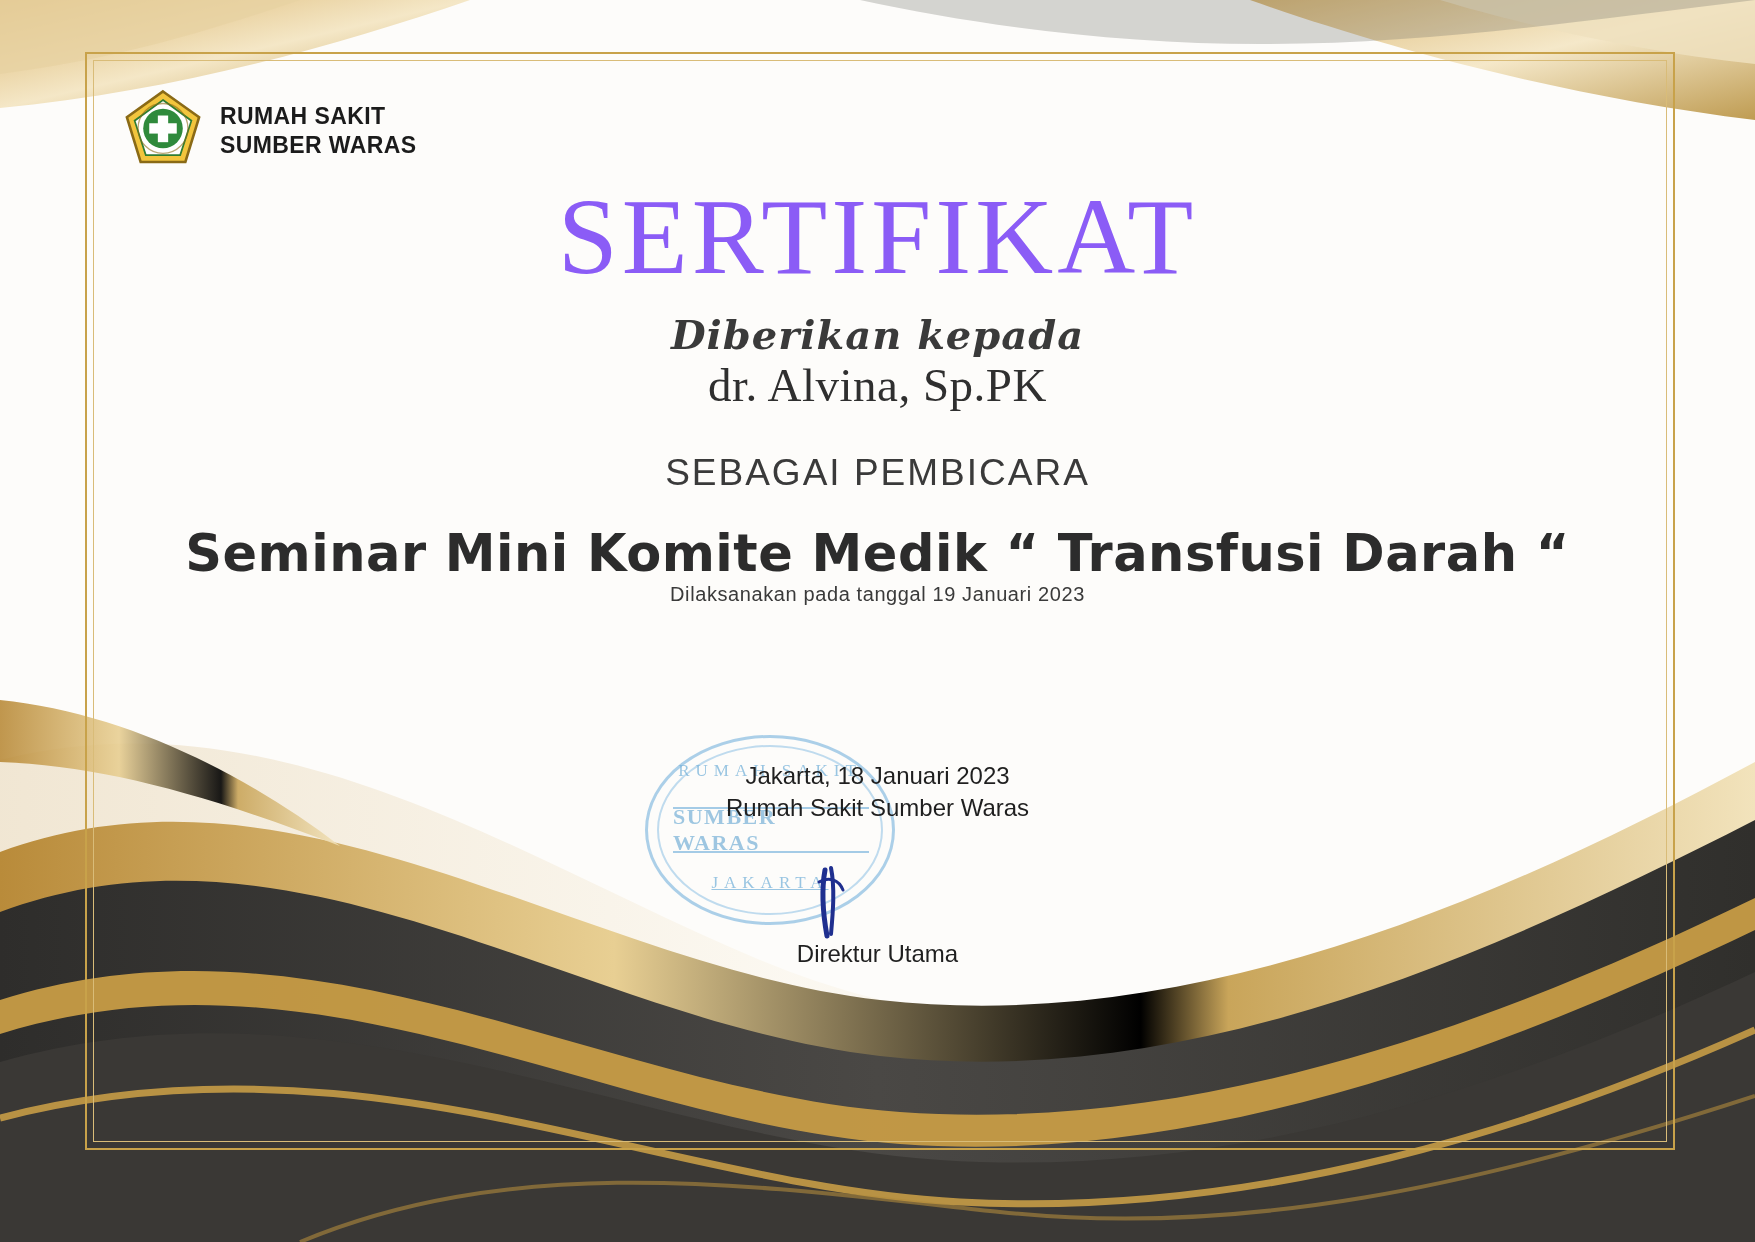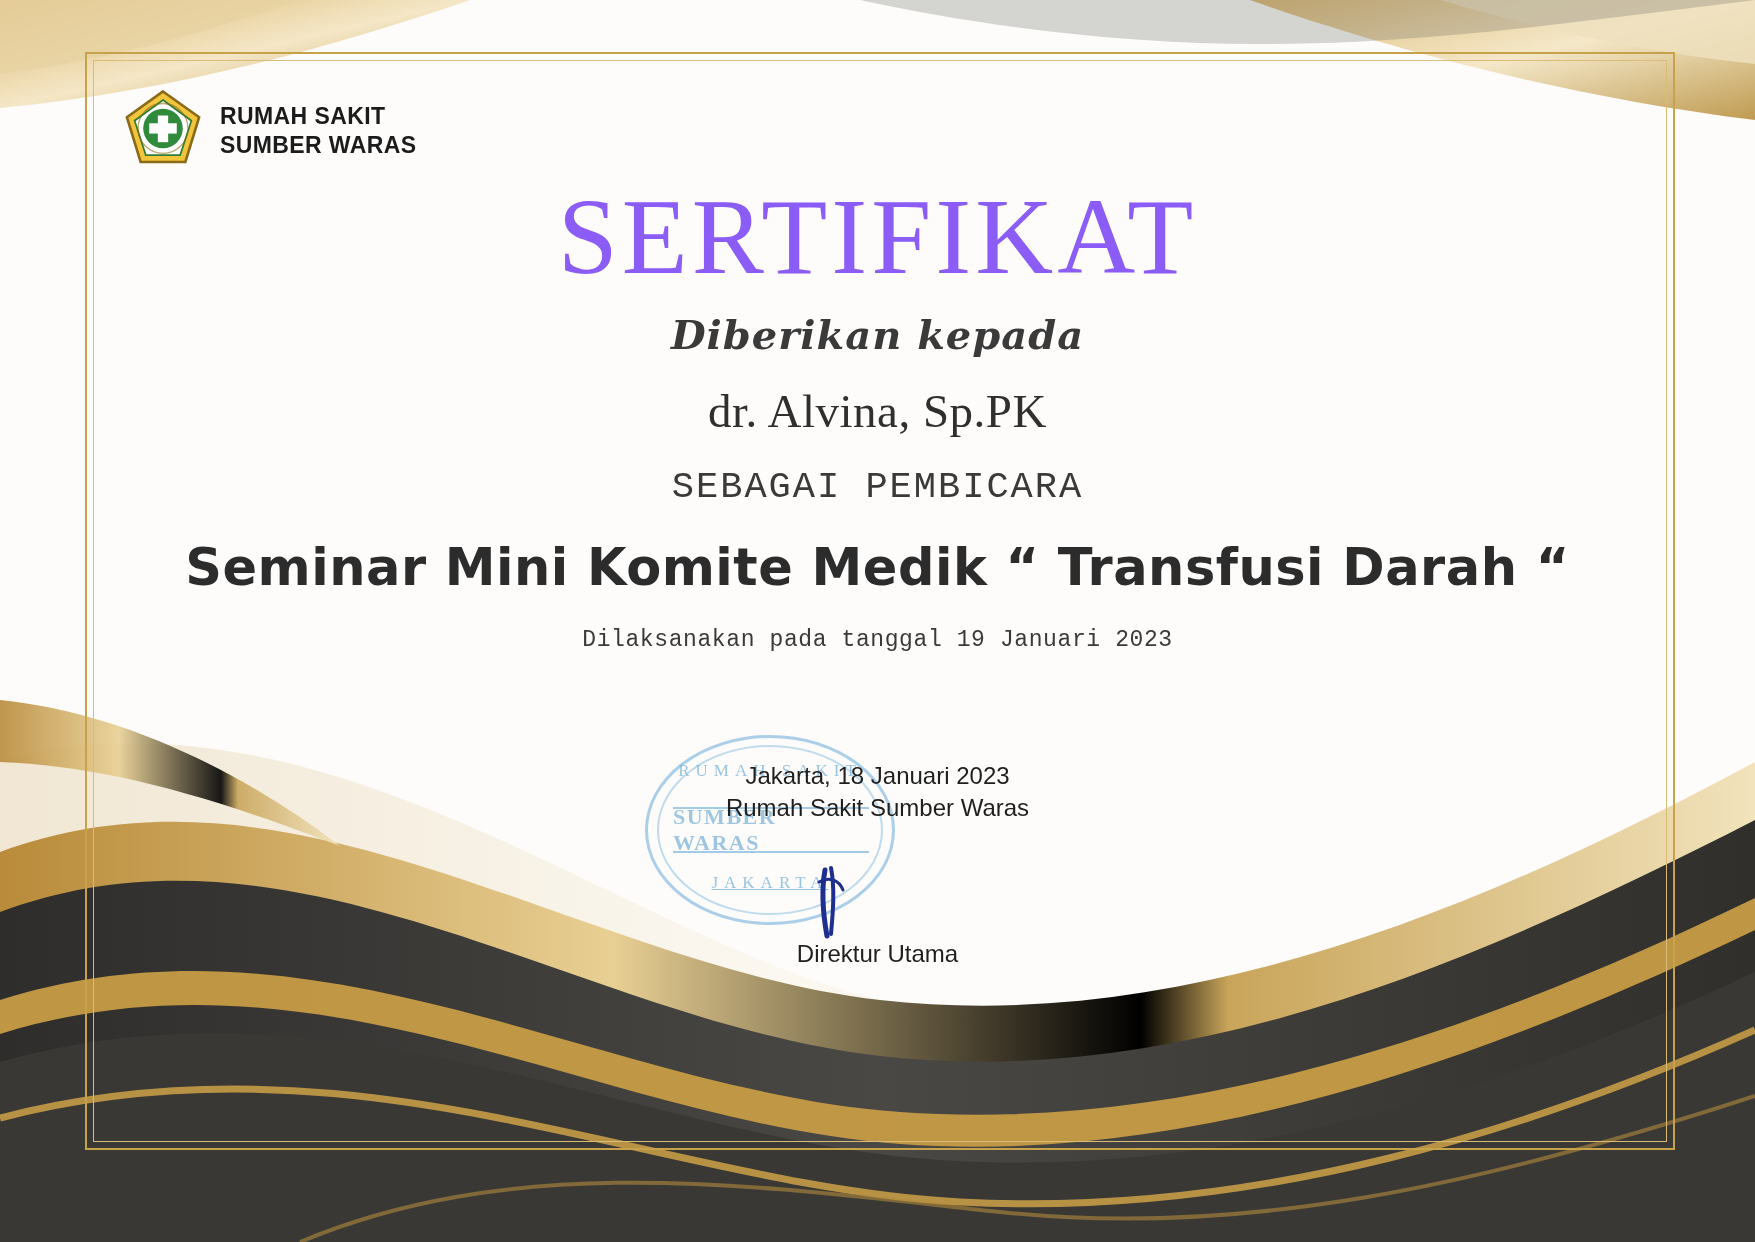--- a/index.html
+++ b/index.html
@@ -93,47 +93,45 @@
   .subtitle {
     margin-top: 18px;
     font-family: "DejaVu Serif", serif;
     font-style: italic;
     font-weight: bold;
     font-size: 40px;
     color: #3a3a3a;
     letter-spacing: 1px;
   }
   .recipient {
-    margin-top: 26px;
     font-family: "Liberation Serif", serif;
     font-size: 47px;
     color: #2f2f2f;
     letter-spacing: 0.5px;
   }
   .role {
-    margin-top: 28px;
-    font-family: Liberation Mono, monospace;
+    margin-top: 40px;
+    font-family: Liberation Sans, sans-serif;
     font-size: 37px;
     color: #3a3a3a;
     letter-spacing: 2px;
     font-variant: small-caps;
     text-transform: uppercase;
   }
   .event {
     margin-top: 30px;
     font-family: "DejaVu Sans", sans-serif;
     font-weight: bold;
     font-size: 51px;
     color: #2c2c2c;
     letter-spacing: 0.5px;
   }
   .date-line {
-    margin-top: 30px;
-    font-family: Liberation Mono, monospace;
-    font-size: 23px;
+    font-family: Liberation Sans, sans-serif;
+    font-size: 20px;
     color: #3a3a3a;
     letter-spacing: 0.6px;
   }
 
   
   .sign-block {
     position: absolute;
     left: 0;
     right: 0;
     top: 760px;

